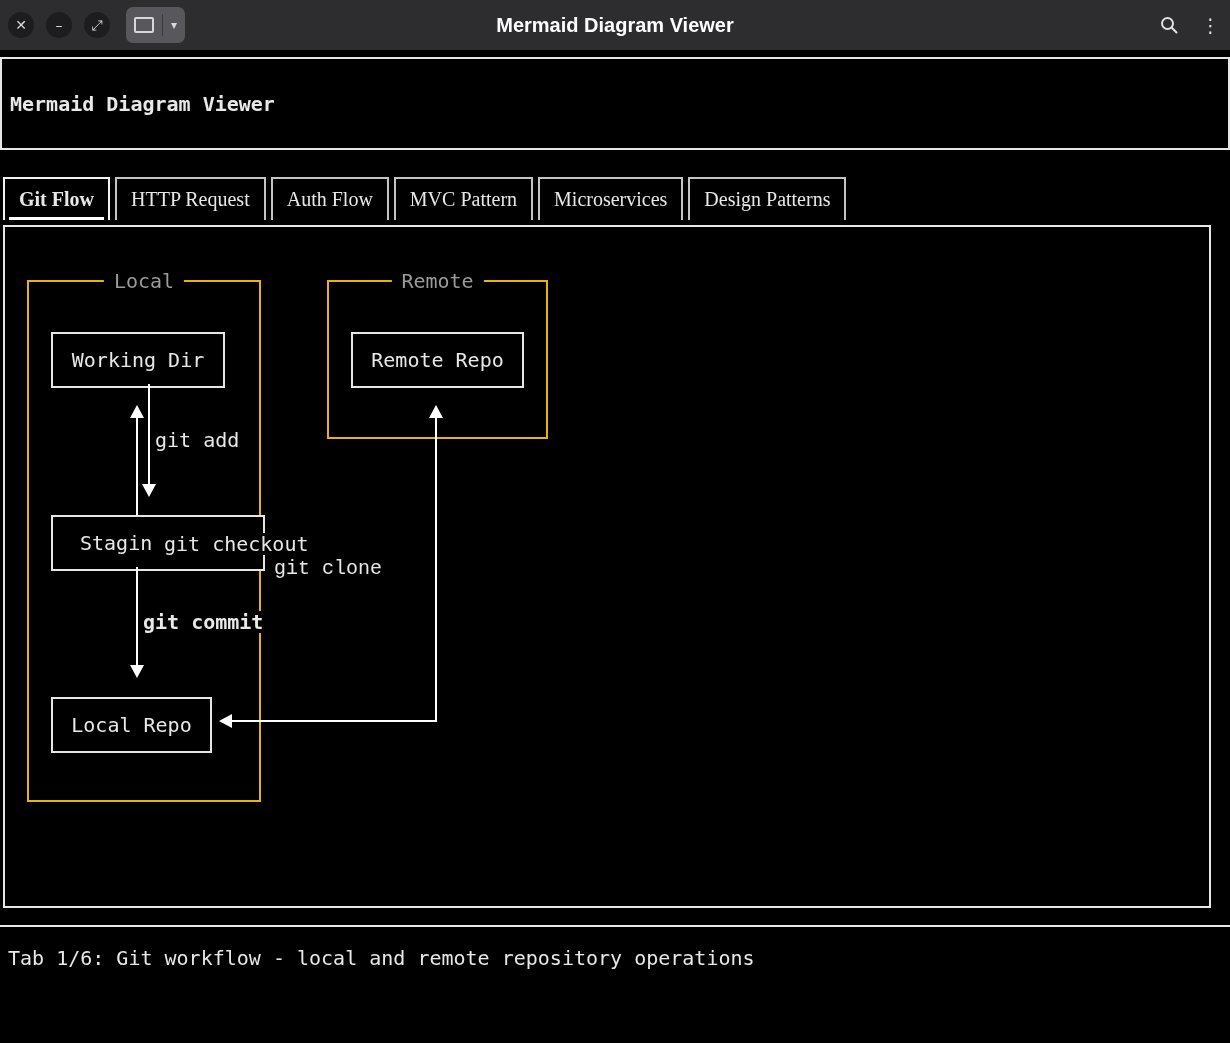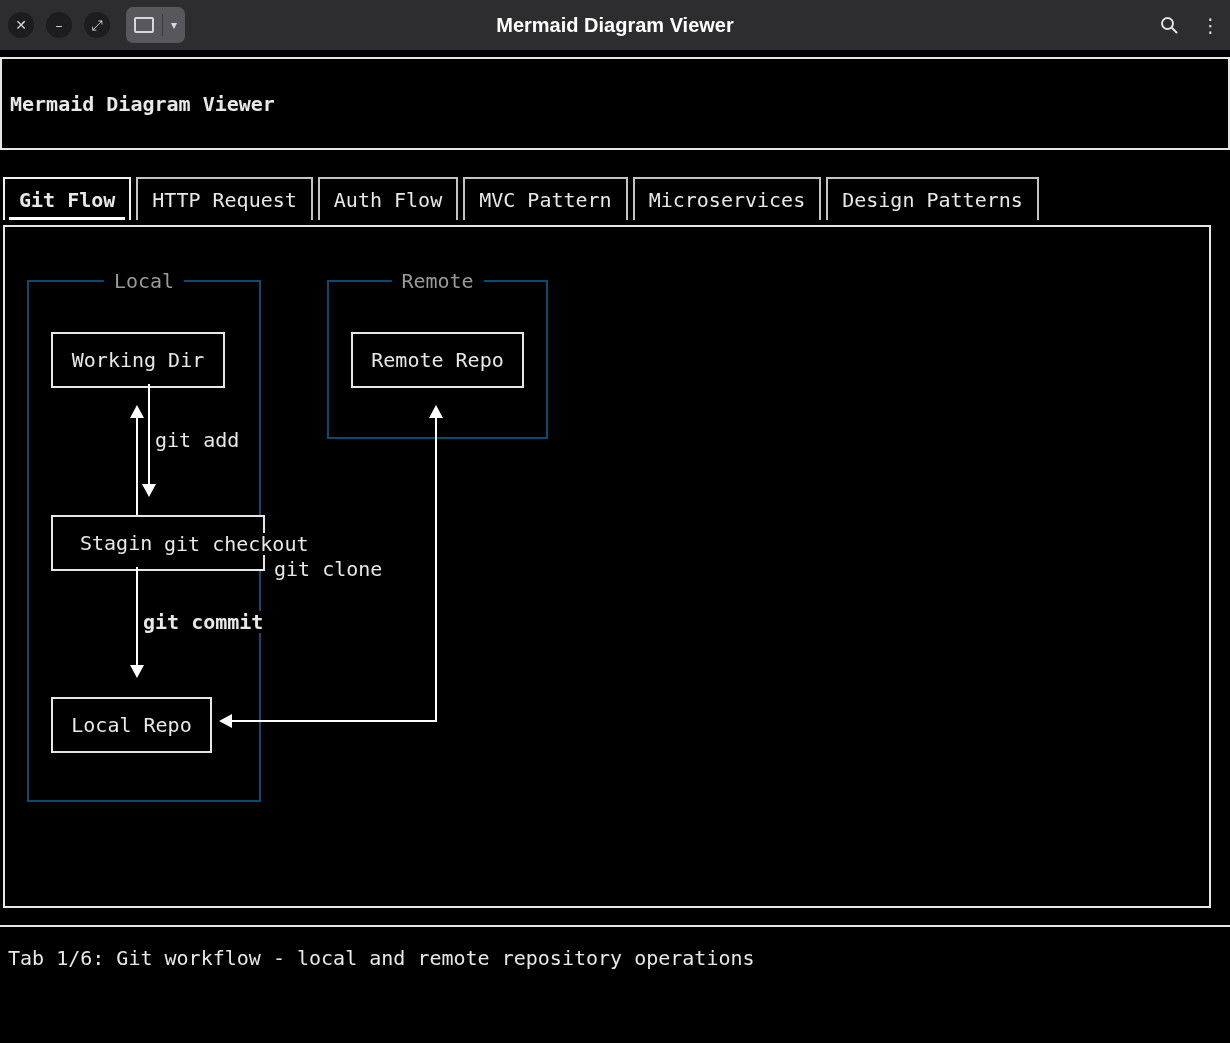--- a/index.html
+++ b/index.html
@@ -53,41 +53,41 @@
     position: absolute; left: 0; top: 7px; width: 1226px; height: 89px;
     border: 2px solid #e6e6e6;
     display: flex; align-items: center;
   }
   .hdr-box span { font-weight: bold; font-size: 20px; padding-left: 8px; }
 
   .tabbar { position: absolute; left: 3px; top: 127px; display: flex; gap: 5px; }
   .tab {
     height: 41px; border: 2px solid #c4c4c4; border-bottom: none;
     display: flex; align-items: center; padding: 0 14px;
-    font-size: 20px; white-space: nowrap; cursor: pointer; position: relative;
+    font-size: 20px; white-space: nowrap; cursor: pointer; position: relative; font-family: Liberation Serif, serif;
   }
   .tab--active { font-weight: bold; border-color: #f2f2f2; }
   .tab--active::after {
     content: ""; position: absolute; left: 4px; right: 4px; bottom: 0;
     height: 3px; background: #ffffff;
   }
 
   .diagram-box {
     position: absolute; left: 3px; top: 175px; width: 1204px; height: 679px;
     border: 2px solid #e6e6e6;
   }
 
   .statusbar {
     position: absolute; left: 0; top: 875px; width: 1230px; height: 118px;
     border-top: 2px solid #e6e6e6;
   }
   .statusbar span { display: block; padding: 19px 0 0 8px; font-size: 20px; }
 
   
-  .sg { position: absolute; border: 2px solid #0c4a6e; }
+  .sg { position: absolute; border: 2px solid #eab308; }
   .sg-label {
     position: absolute; top: -13px; left: 50%; transform: translateX(-50%);
     background: #000; padding: 0 10px; color: #9a9a9a; font-size: 20px; line-height: 24px;
     white-space: nowrap;
   }
   .node {
     position: absolute; border: 2px solid #e6e6e6; background: #000;
     display: flex; align-items: center; justify-content: center;
     font-size: 20px; white-space: nowrap;
   }
@@ -194,21 +194,21 @@
     <div class="tri-down" style="left:125px; top:438px;"></div>
 
     <div class="tri-up" style="left:424px; top:178px;"></div>
     <div class="vline" style="left:430px; top:191px; height:304px;"></div>
     <div class="hline" style="left:227px; top:493px; width:205px;"></div>
     <div class="tri-left" style="left:214px; top:487px;"></div>
 
     <div class="edge-label" style="left:150px; top:202px;">git add</div>
     <div class="edge-label" style="left:148px; top:306px;padding-left:11px;">git checkout</div>
     <div class="edge-label" style="left:138px; top:384px;font-weight:bold;">git commit</div>
-    <div class="edge-label" style="left:269px; top:331px;">git clone</div>
+    <div class="edge-label" style="left:269px; top:331px;font-family:Liberation Mono, monospace;">git clone</div>
 
   </div>
 
   <div class="statusbar">
     <span>Tab 1/6: Git workflow - local and remote repository operations</span>
   </div>
 
 </div>
 
 </body></html>

